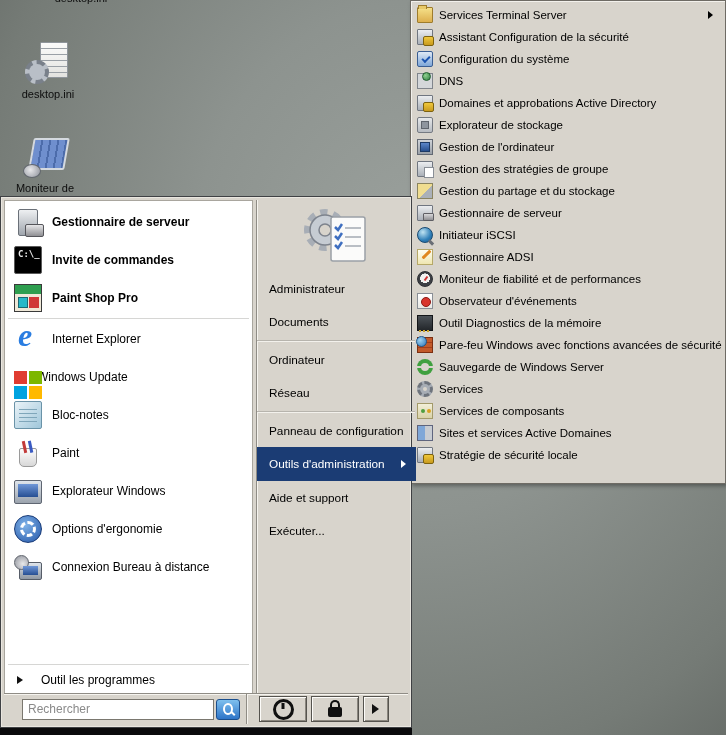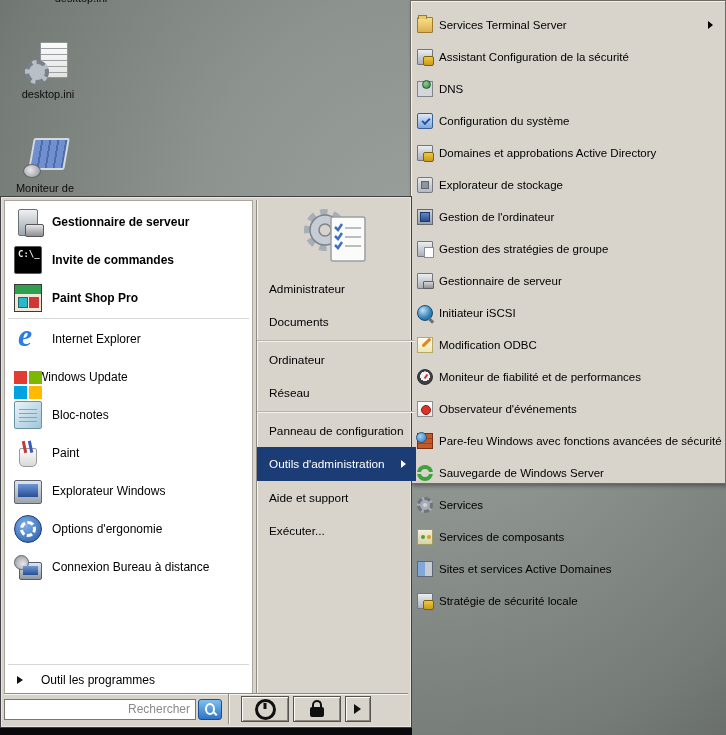--- a/index.html
+++ b/index.html
@@ -27,21 +27,21 @@
   .dic-cp::after{content:"";position:absolute;left:2px;bottom:0;width:16px;height:12px;border-radius:50%;
      background:radial-gradient(circle at 40% 40%,#e8e8ea,#8c9099);border:1px solid #62676e;}
 
   
   .menu-surface{background:var(--mbg,#d8d4cc);}
 
   
   .submenu{position:absolute;left:410px;top:0;width:316px;height:484px;box-sizing:border-box;
     border:1px solid #6e6b64;box-shadow:inset 1px 1px 0 #f3f1ec,2px 2px 4px rgba(0,0,0,.35);
     padding:2px 0;}
-  .sm-row{height:20px;display:flex;align-items:center;gap:6px;padding:12px 8px 0 6px;font-size:11.5px;color:#000;white-space:nowrap;}
+  .sm-row{height:20px;display:flex;align-items:center;gap:6px;padding:2px 8px 0 6px;font-size:11.5px;color:#000;white-space:nowrap;}
   .mi-arrow{display:none;width:0;height:0;border:4px solid transparent;border-left:5px solid currentColor;margin-left:auto;flex:none;}
   .arr .mi-arrow{display:block;}
 
   
   .ic{width:16px;height:16px;flex:none;position:relative;box-sizing:border-box;}
   .i-folder{background:linear-gradient(180deg,#f5e089,#ddaf4e);border:1px solid #9e7c2c;border-radius:1px;}
   .i-folder::before{content:"";position:absolute;top:-3px;left:0;width:7px;height:3px;background:#e8c967;border:1px solid #9e7c2c;border-bottom:none;}
   .i-srvlock,.i-seclocal,.i-addomain,.i-gpo,.i-srvmgr{background:linear-gradient(180deg,#eceef0,#aab0b8);border:1px solid #707680;border-radius:1px;}
   .i-srvlock::after,.i-seclocal::after,.i-addomain::after{content:"";position:absolute;right:-2px;bottom:-2px;width:9px;height:8px;
      background:linear-gradient(180deg,#f0c83c,#c89a1e);border:1px solid #7d620e;border-radius:2px;}
@@ -131,22 +131,22 @@
   .L-ease::after{content:"";position:absolute;inset:5px;border-radius:50%;border:3px dashed #fff;box-sizing:border-box;}
   .L-rdp{background:linear-gradient(180deg,#dfe5ec,#8f97a2);border:1px solid #565d68;border-radius:2px;width:23px;height:18px;margin:7px 0 0 5px;}
   .L-rdp::before{content:"";position:absolute;left:-6px;top:-8px;width:13px;height:13px;border-radius:50%;
      background:radial-gradient(circle at 60% 60%,#e8e8ea,#8c9099);border:1px solid #5f646d;}
   .L-rdp::after{content:"";position:absolute;inset:3px 3px 4px 3px;background:linear-gradient(180deg,#6f97d8,#274f93);}
 
   
   .bottom-band{position:absolute;left:3px;right:3px;bottom:3px;height:30px;display:flex;align-items:center;
     border-top:1px solid #8f8c85;box-shadow:inset 0 1px 0 #f6f4ef;}
   .band-sep{width:1px;align-self:stretch;background:#8f8c85;box-shadow:1px 0 0 #f6f4ef;margin-left:6px;flex:none;}
-  .search-input{width:192px;height:21px;margin-left:0;border:1px solid #7a776f;background:#fff;
-    font:12px "Liberation Sans",sans-serif;padding:0 5px;box-sizing:border-box;color:#737373;text-align:right;}
+  .search-input{width:192px;height:21px;margin-left:18px;border:1px solid #7a776f;background:#fff;
+    font:12px "Liberation Sans",sans-serif;padding:0 5px;box-sizing:border-box;color:#737373;}
   .search-input::placeholder{color:#8a8a8a;}
   .search-btn{width:24px;height:21px;margin-left:2px;border:1px solid #1b4e8c;border-radius:3px;
     background:linear-gradient(180deg,#7fc0ee,#2d74c8);display:flex;align-items:center;justify-content:center;position:relative;flex:none;}
   .g-mag{width:8px;height:8px;border:2px solid #fff;border-radius:50%;position:relative;}
   .g-mag::after{content:"";position:absolute;right:-3px;bottom:-3px;width:2px;height:5px;background:#fff;transform:rotate(-45deg);}
   .bb-btn{height:26px;background:var(--mbg,#d8d4cc);border:1px solid #55534e;
     box-shadow:inset 1px 1px 0 #fdfcf9,inset -1px -1px 0 #8a867e;display:flex;align-items:center;justify-content:center;flex:none;}
   .btn-power{width:48px;margin-left:12px;}
   .btn-lock{width:48px;margin-left:4px;}
   .btn-expand{width:26px;margin-left:4px;}
@@ -181,72 +181,82 @@
       <span class="ic i-folder"></span>
       <span>Services Terminal Server</span>
       <span class="mi-arrow"></span>
     </div>
     <div class="sm-row">
       <span class="ic i-srvlock"></span>
       <span>Assistant Configuration de la sécurité</span>
 
     </div>
     <div class="sm-row">
+      <span class="ic i-msconfig"></span>
+      <span>Configuration du système</span>
+
+    </div>
+    <div class="sm-row">
       <span class="ic i-dns"></span>
       <span>DNS</span>
 
     </div>
     <div class="sm-row">
-      <span class="ic i-msconfig"></span>
-      <span>Configuration du système</span>
-
-    </div>
-    <div class="sm-row">
       <span class="ic i-addomain"></span>
       <span>Domaines et approbations Active Directory</span>
 
     </div>
     <div class="sm-row">
       <span class="ic i-storage"></span>
       <span>Explorateur de stockage</span>
 
     </div>
     <div class="sm-row">
       <span class="ic i-compmgmt"></span>
       <span>Gestion de l'ordinateur</span>
 
     </div>
     <div class="sm-row">
       <span class="ic i-gpo"></span>
       <span>Gestion des stratégies de groupe</span>
 
     </div>
     <div class="sm-row">
+      <span class="ic i-share"></span>
+      <span>Gestion du partage et du stockage</span>
+
+    </div>
+    <div class="sm-row">
       <span class="ic i-srvmgr"></span>
       <span>Gestionnaire de serveur</span>
 
     </div>
     <div class="sm-row">
       <span class="ic i-iscsi"></span>
       <span>Initiateur iSCSI</span>
 
     </div>
     <div class="sm-row">
       <span class="ic i-adsi"></span>
-      <span>Modification ODBC</span>
+      <span>Gestionnaire ADSI</span>
 
     </div>
     <div class="sm-row">
       <span class="ic i-perf"></span>
       <span>Moniteur de fiabilité et de performances</span>
 
     </div>
     <div class="sm-row">
       <span class="ic i-event"></span>
       <span>Observateur d'événements</span>
+
+    </div>
+    <div class="sm-row">
+      <span class="ic i-mem"></span>
+      <span>Outil Diagnostics de la mémoire</span>
 
     </div>
     <div class="sm-row">
       <span class="ic i-fw"></span>
       <span>Pare-feu Windows avec fonctions avancées de sécurité</span>
 
     </div>
     <div class="sm-row">
       <span class="ic i-backup"></span>
       <span>Sauvegarde de Windows Server</span>

